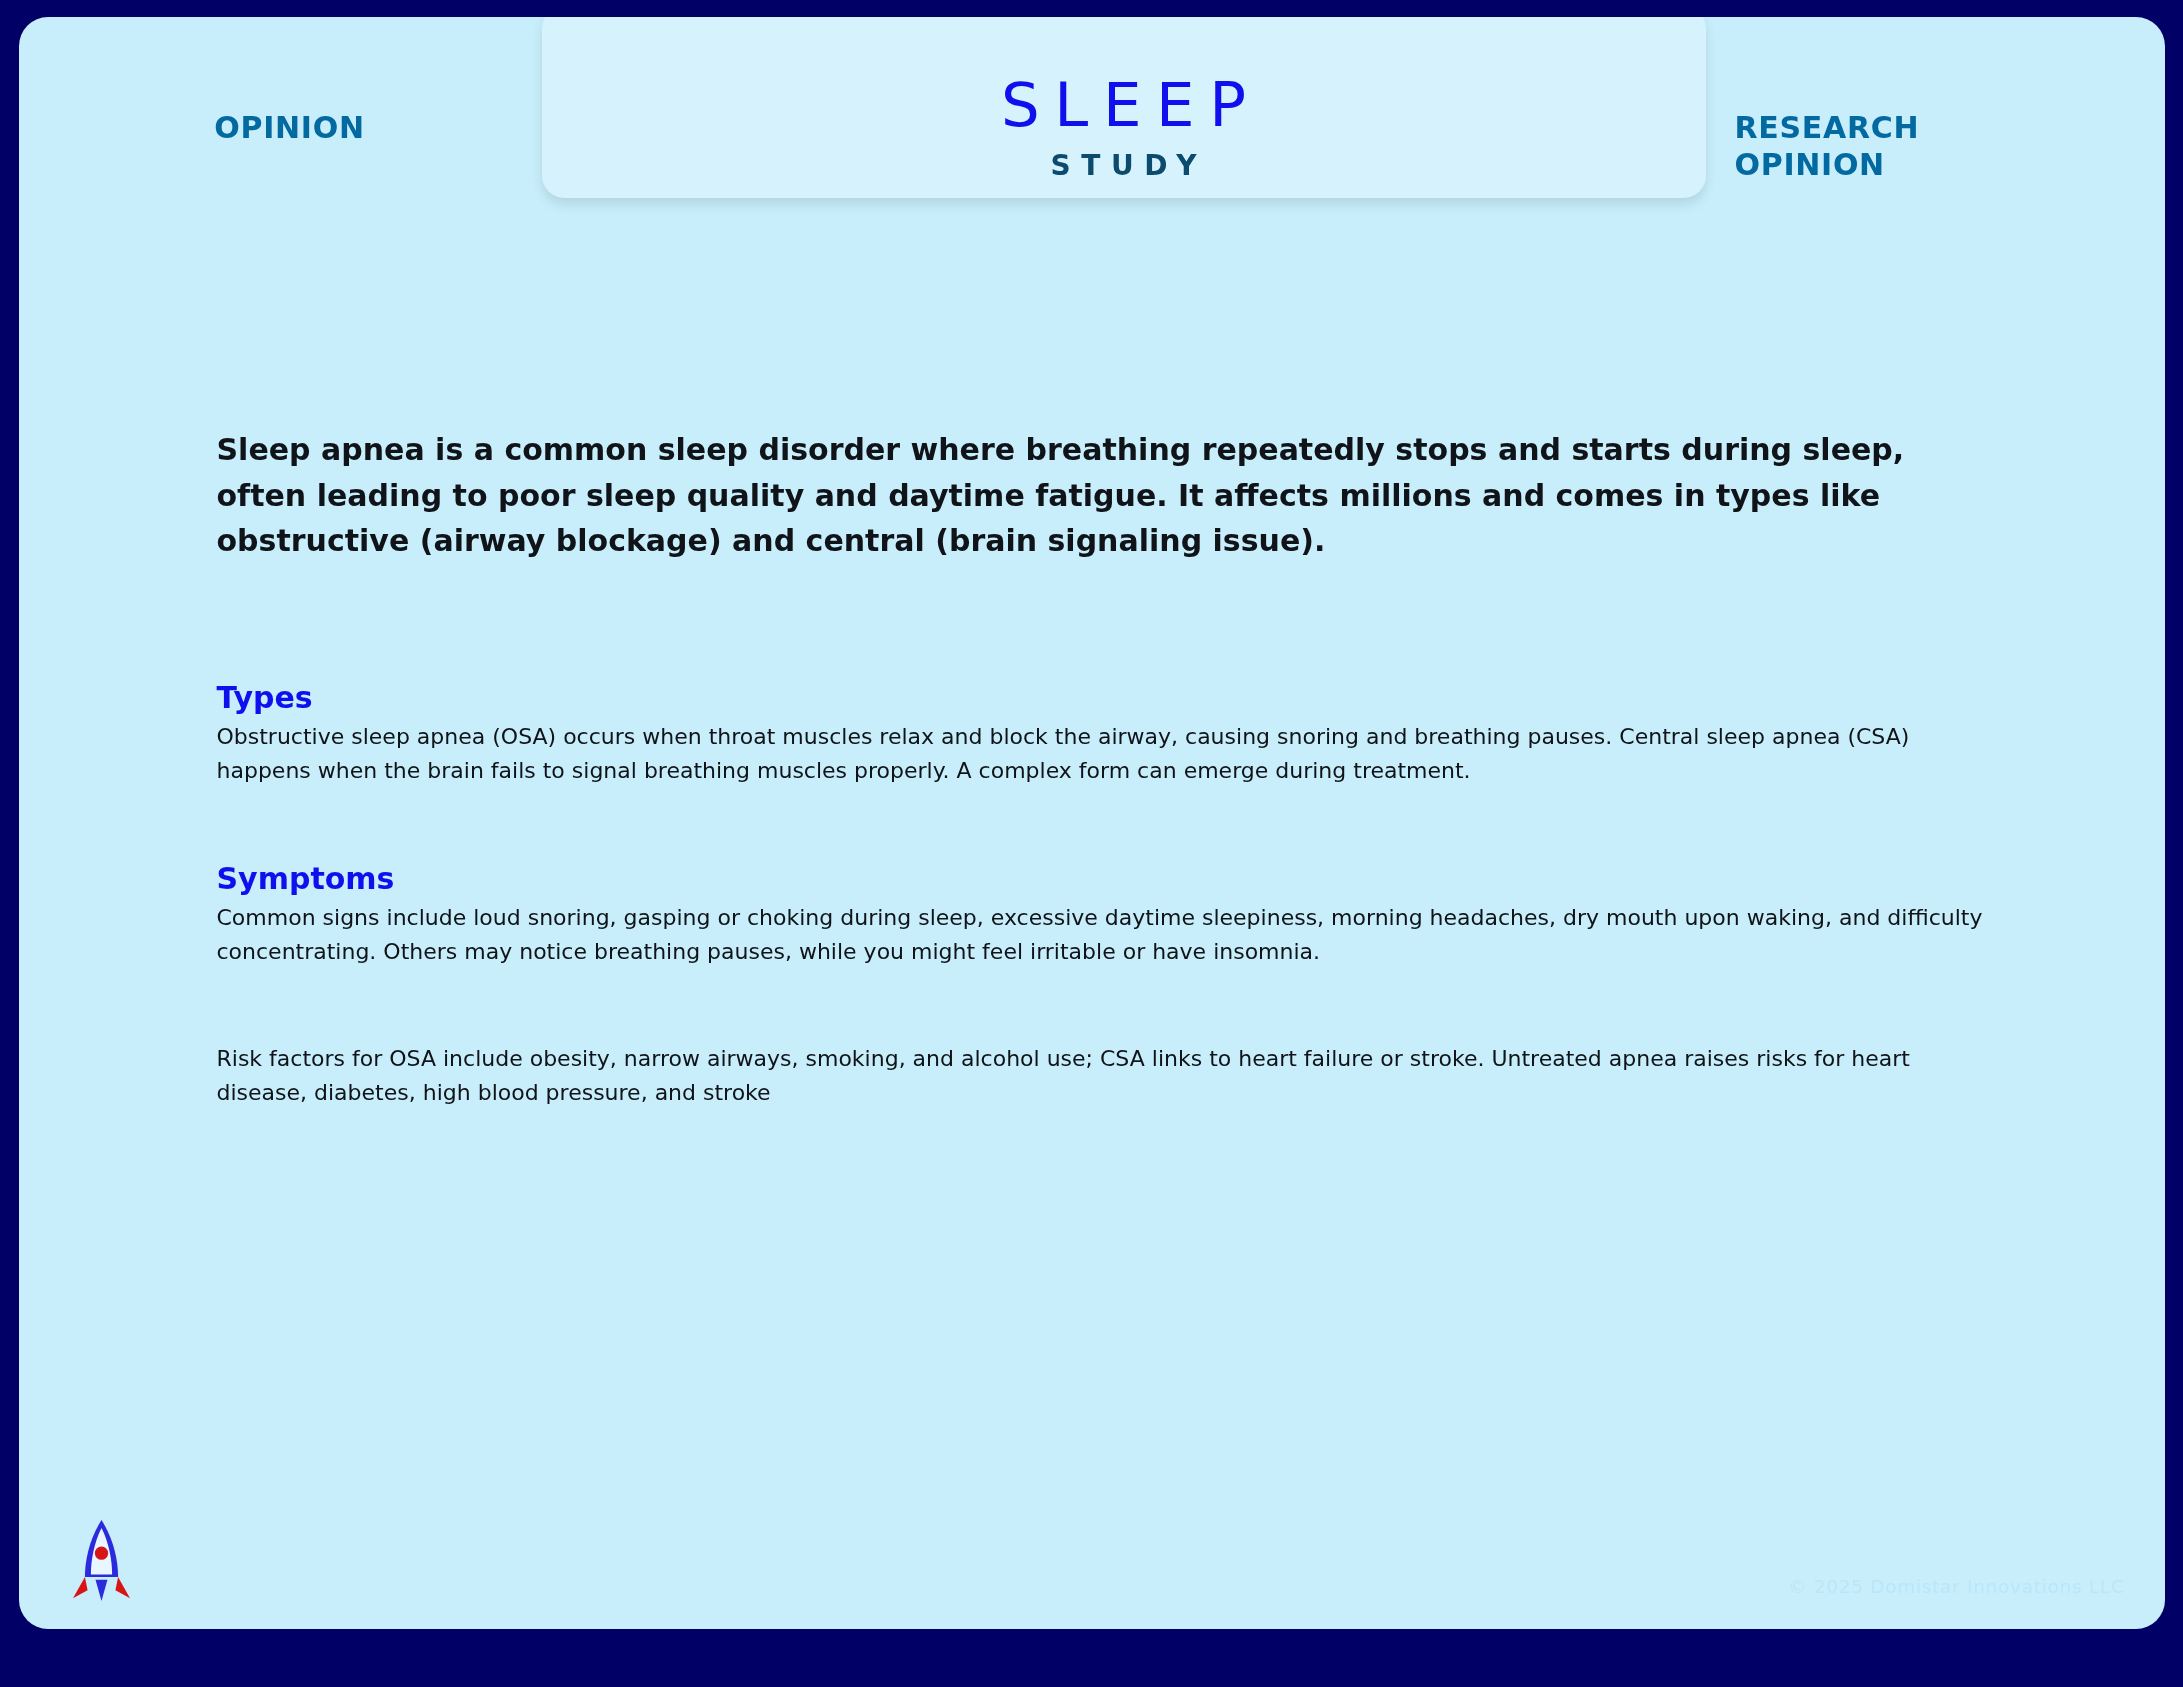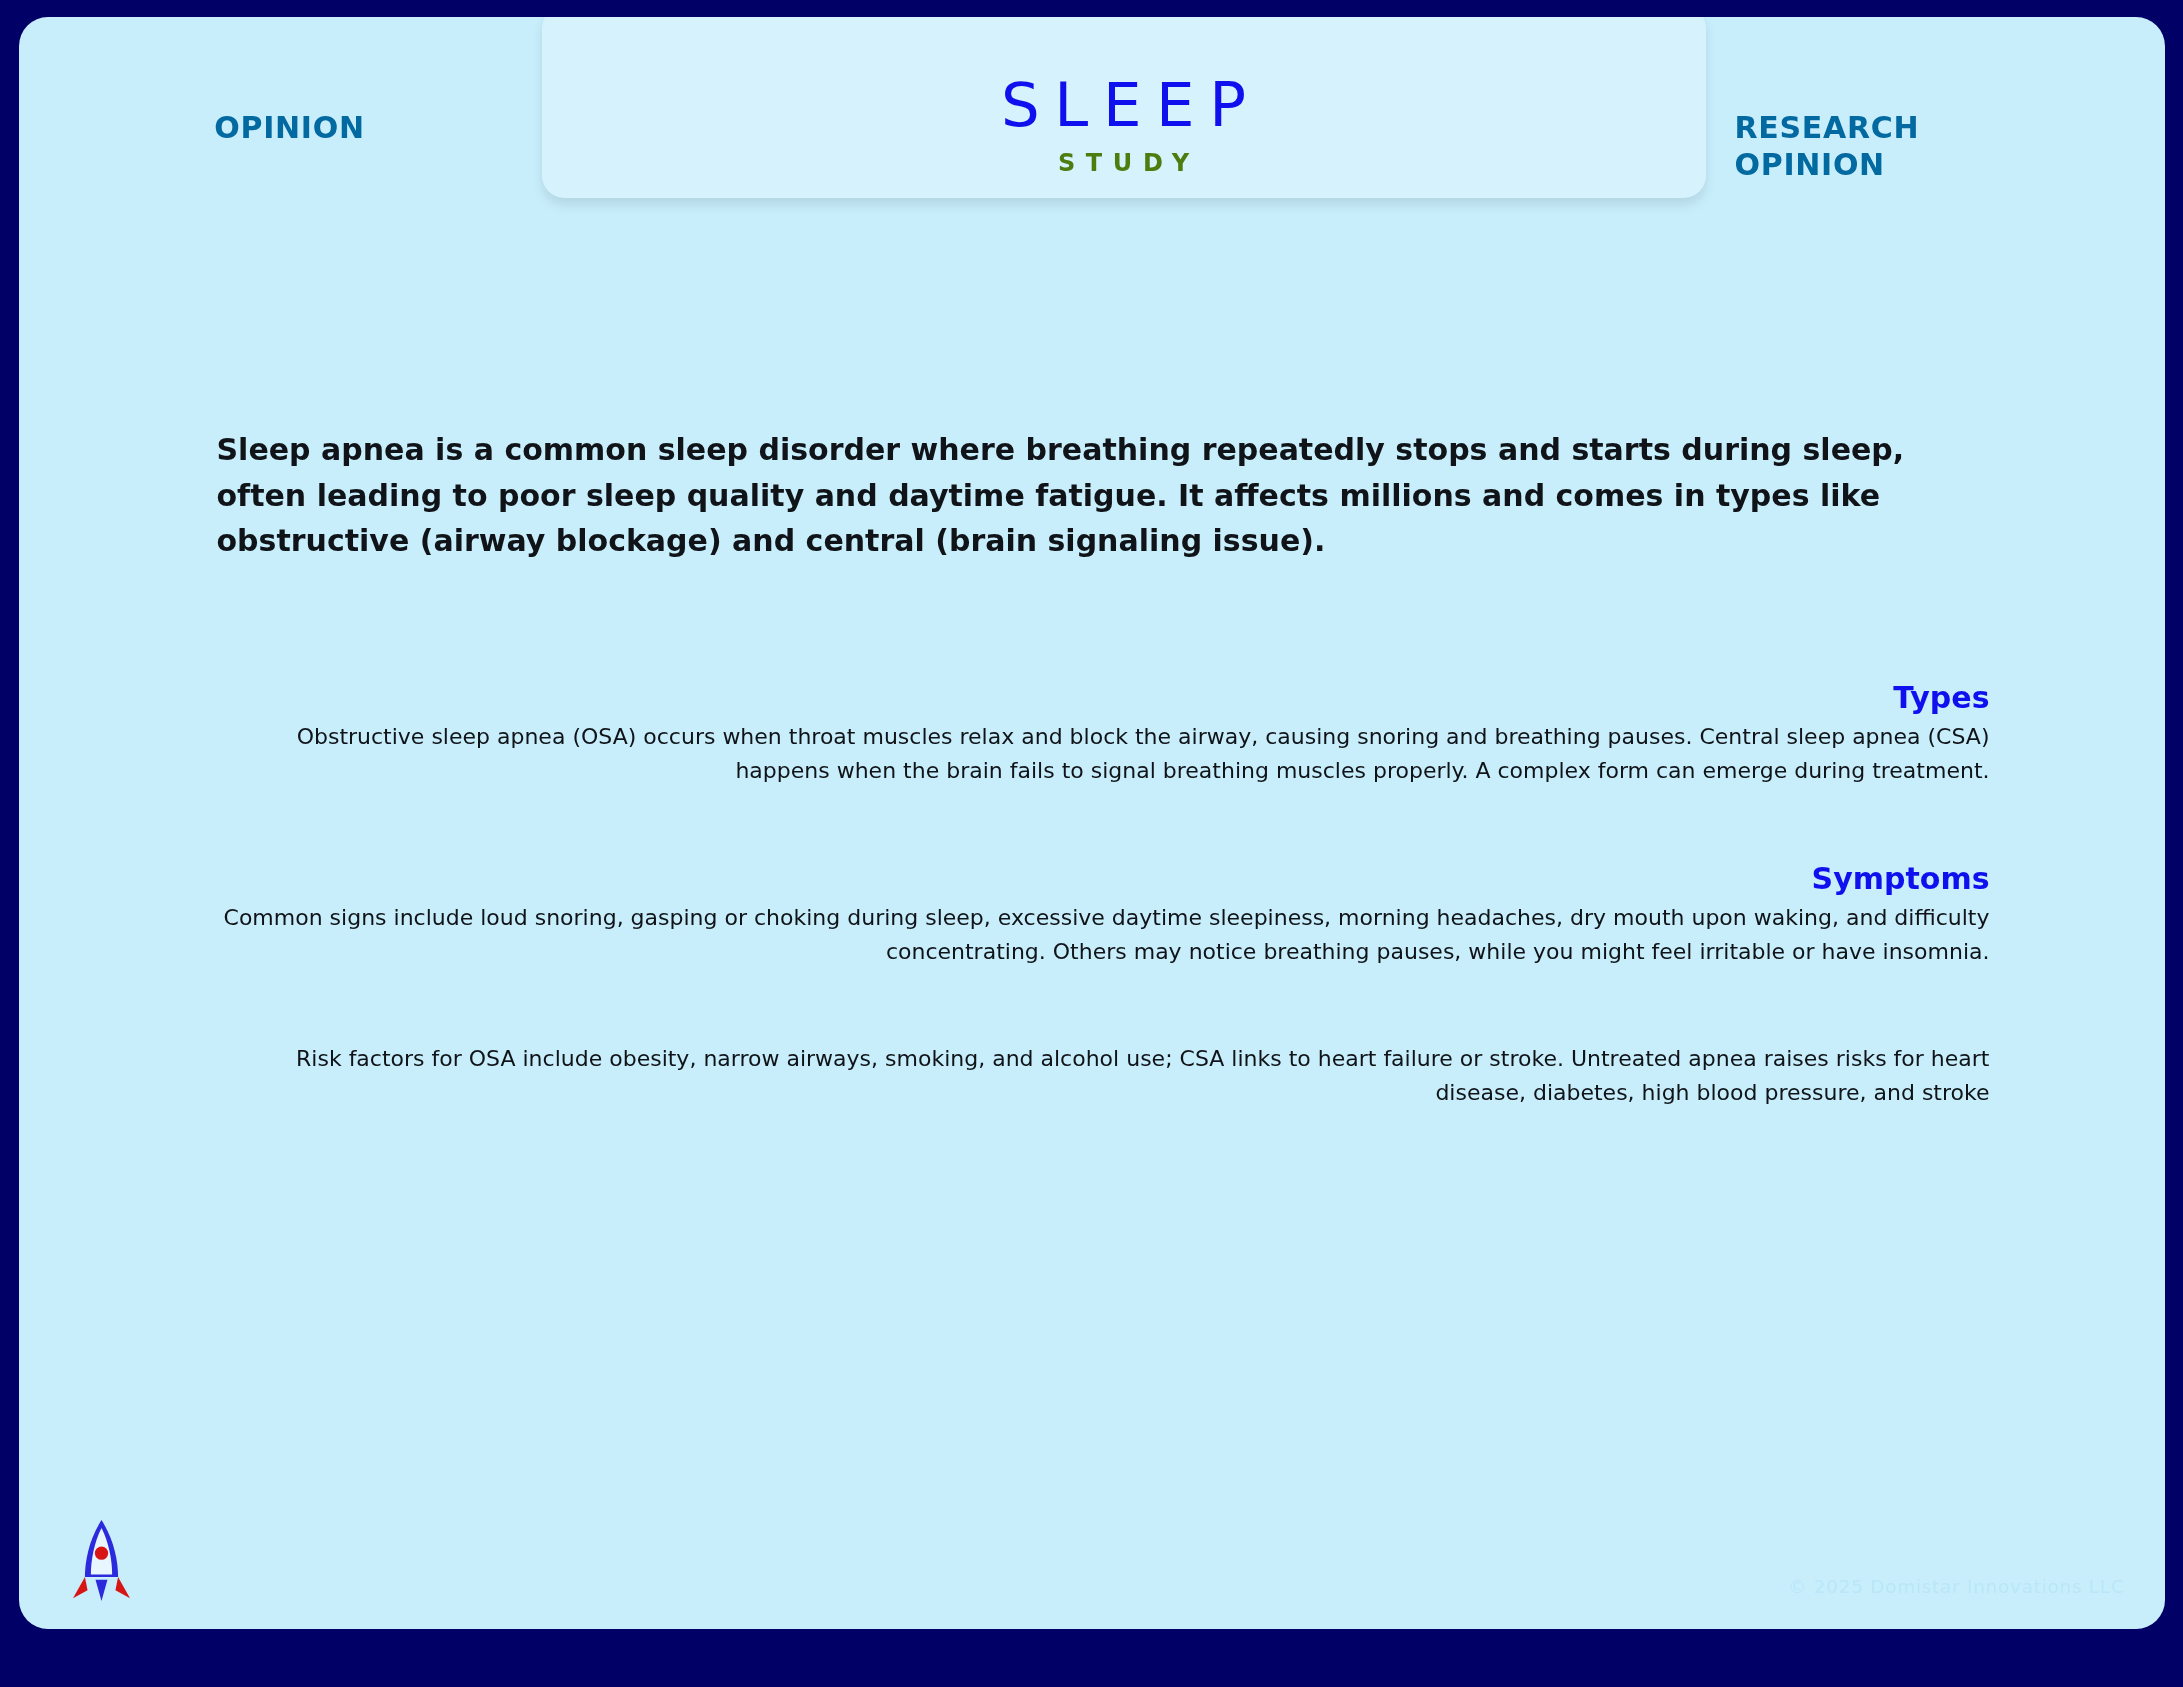--- a/index.html
+++ b/index.html
@@ -89,24 +89,24 @@
     font-size: 61px;
     letter-spacing: 14.6px;
     text-indent: 14.6px;
   }
   .title-sub {
     position: absolute;
     left: 523px;
     top: 132px;
     width: 1164px;
     text-align: center;
-    color: #4d7c0f;
+    color: #0c4a6e;
     font-family: "DejaVu Sans", sans-serif;
     font-weight: bold;
-    font-size: 24px;
+    font-size: 28px;
     letter-spacing: 10.6px;
     text-indent: 10.6px;
   }
 
   
   .content {
     position: absolute;
     left: 198px;
     top: 410px;
     width: 1773px;
@@ -116,21 +116,20 @@
     color: #101418;
     font-family: "DejaVu Sans", sans-serif;
     font-size: 30px;
     line-height: 1.52;
     font-weight: 600;
     margin-bottom: 116px;
   }
 
   .section {
     margin-bottom: 74px;
-    text-align: right;
   }
   .section-title {
     color: #1010ee;
     font-family: "DejaVu Sans", sans-serif;
     font-size: 30px;
     font-weight: 600;
     margin-bottom: 5.3px;
   }
   .section-body {
     color: #101418;

